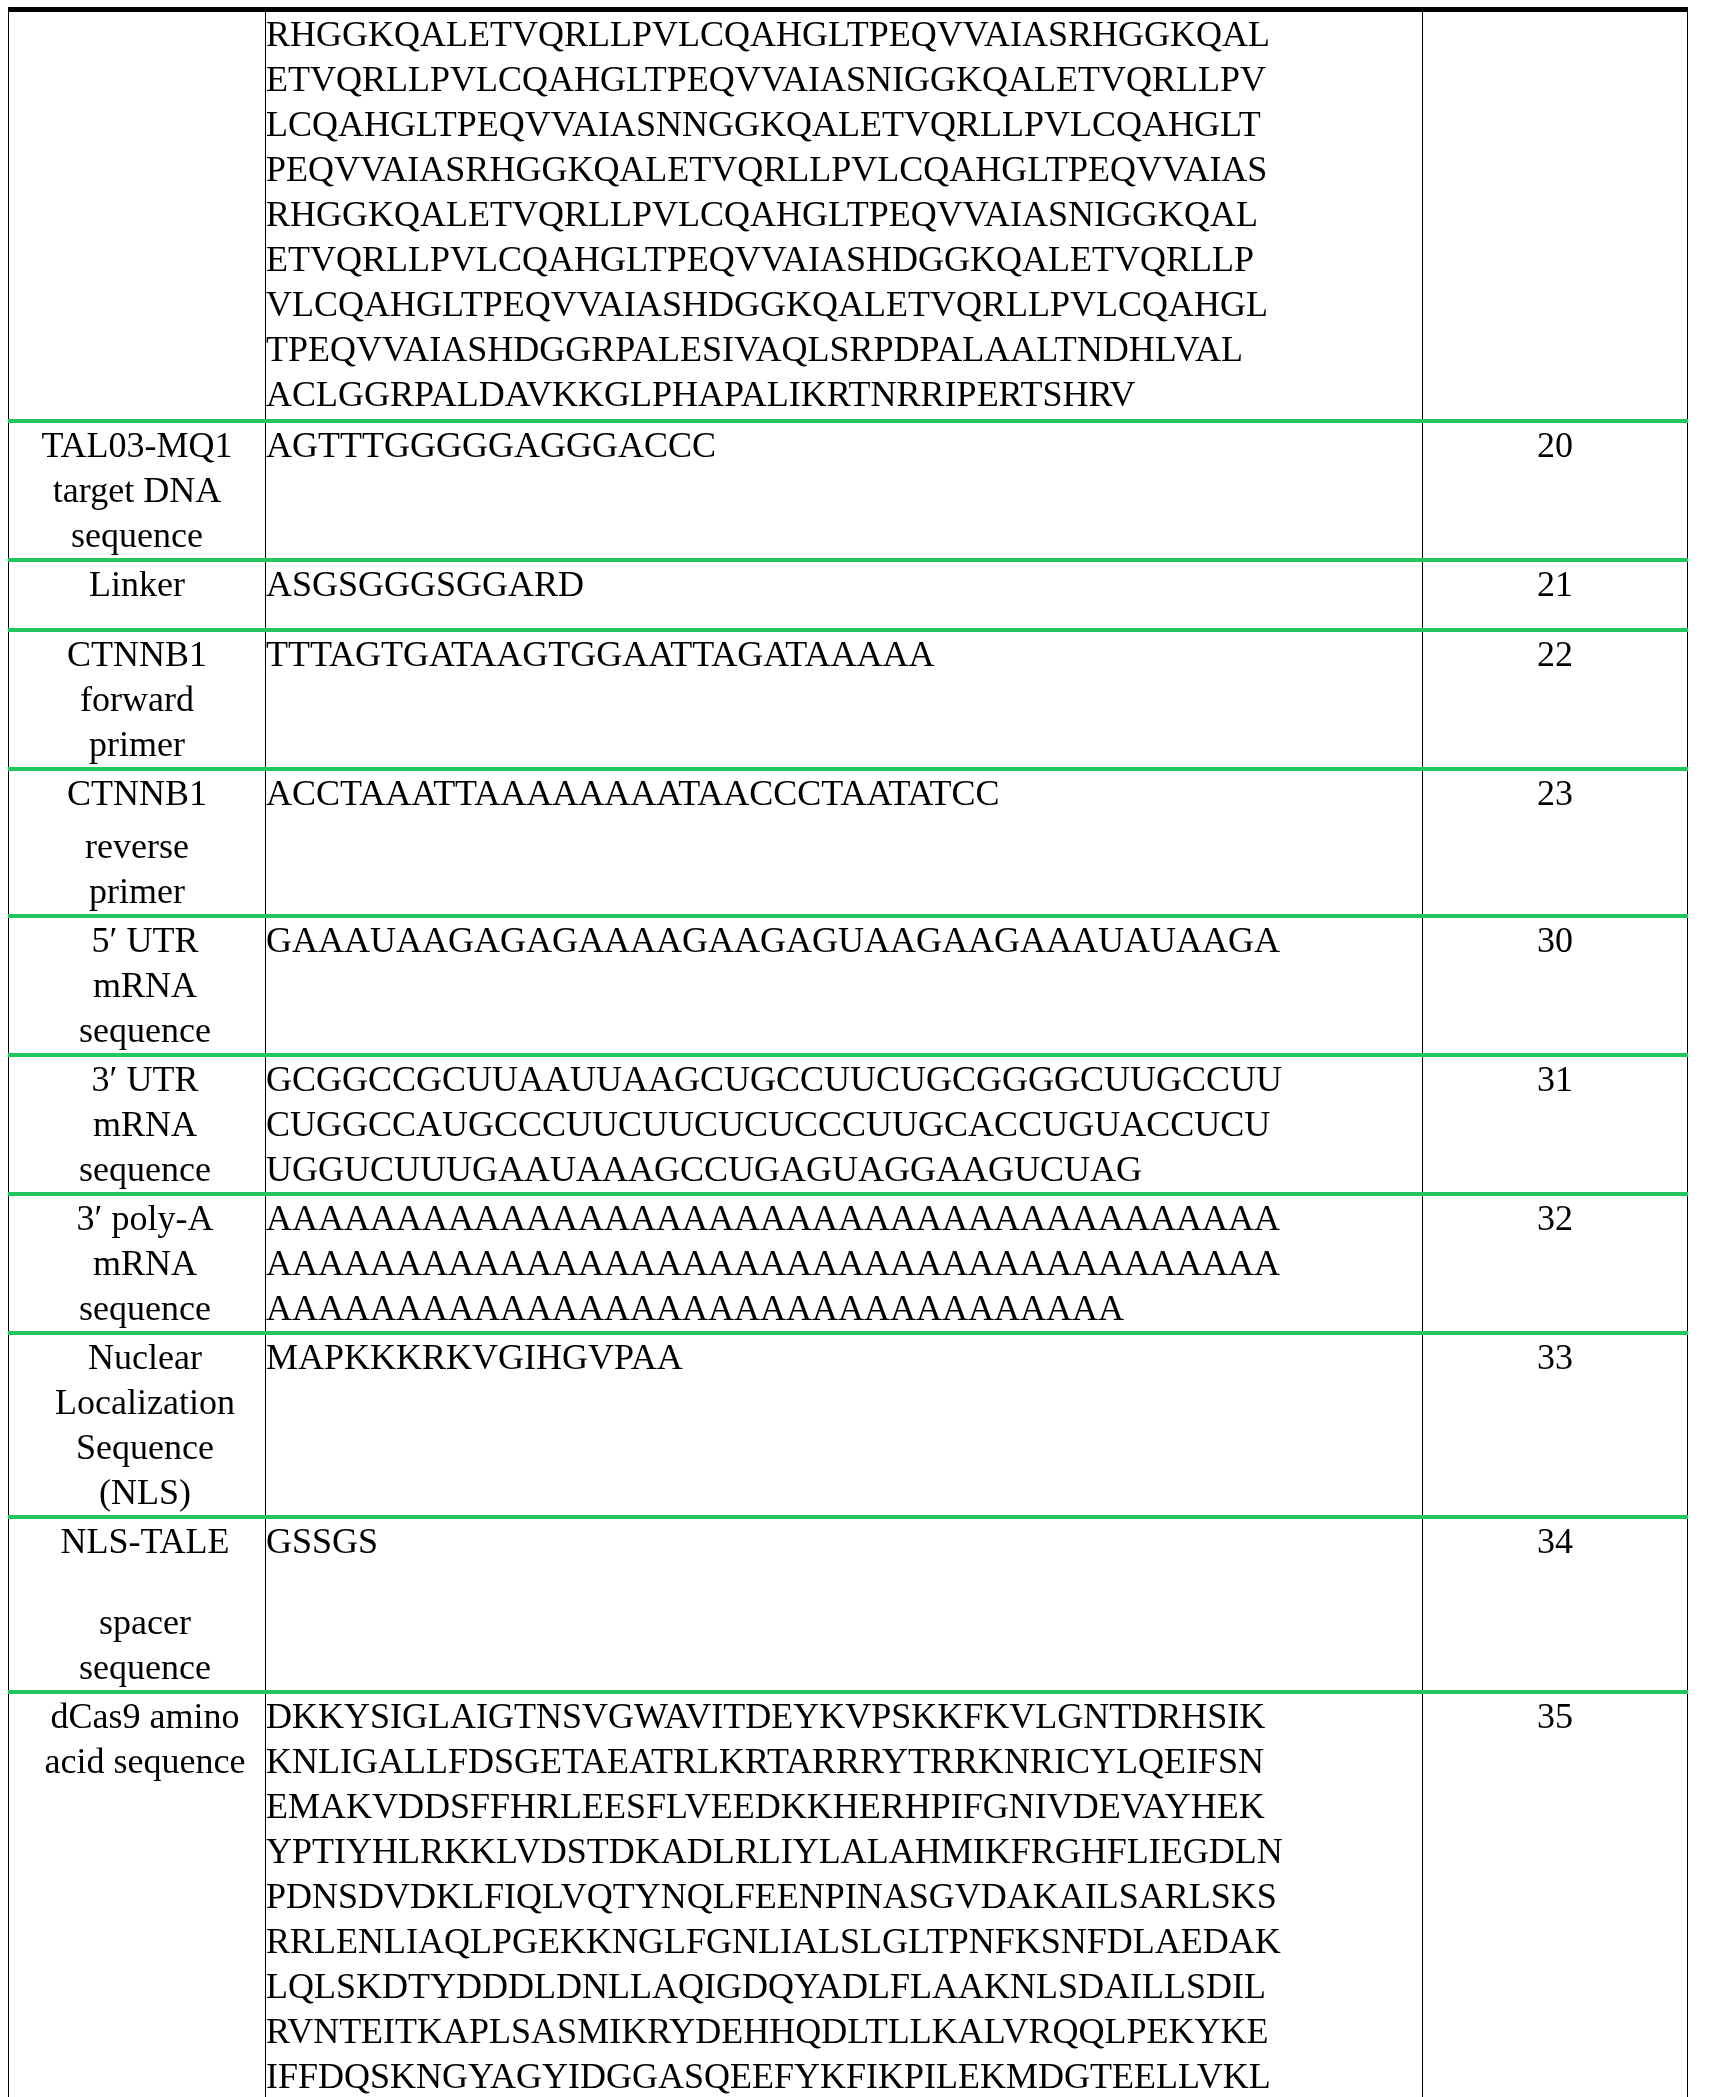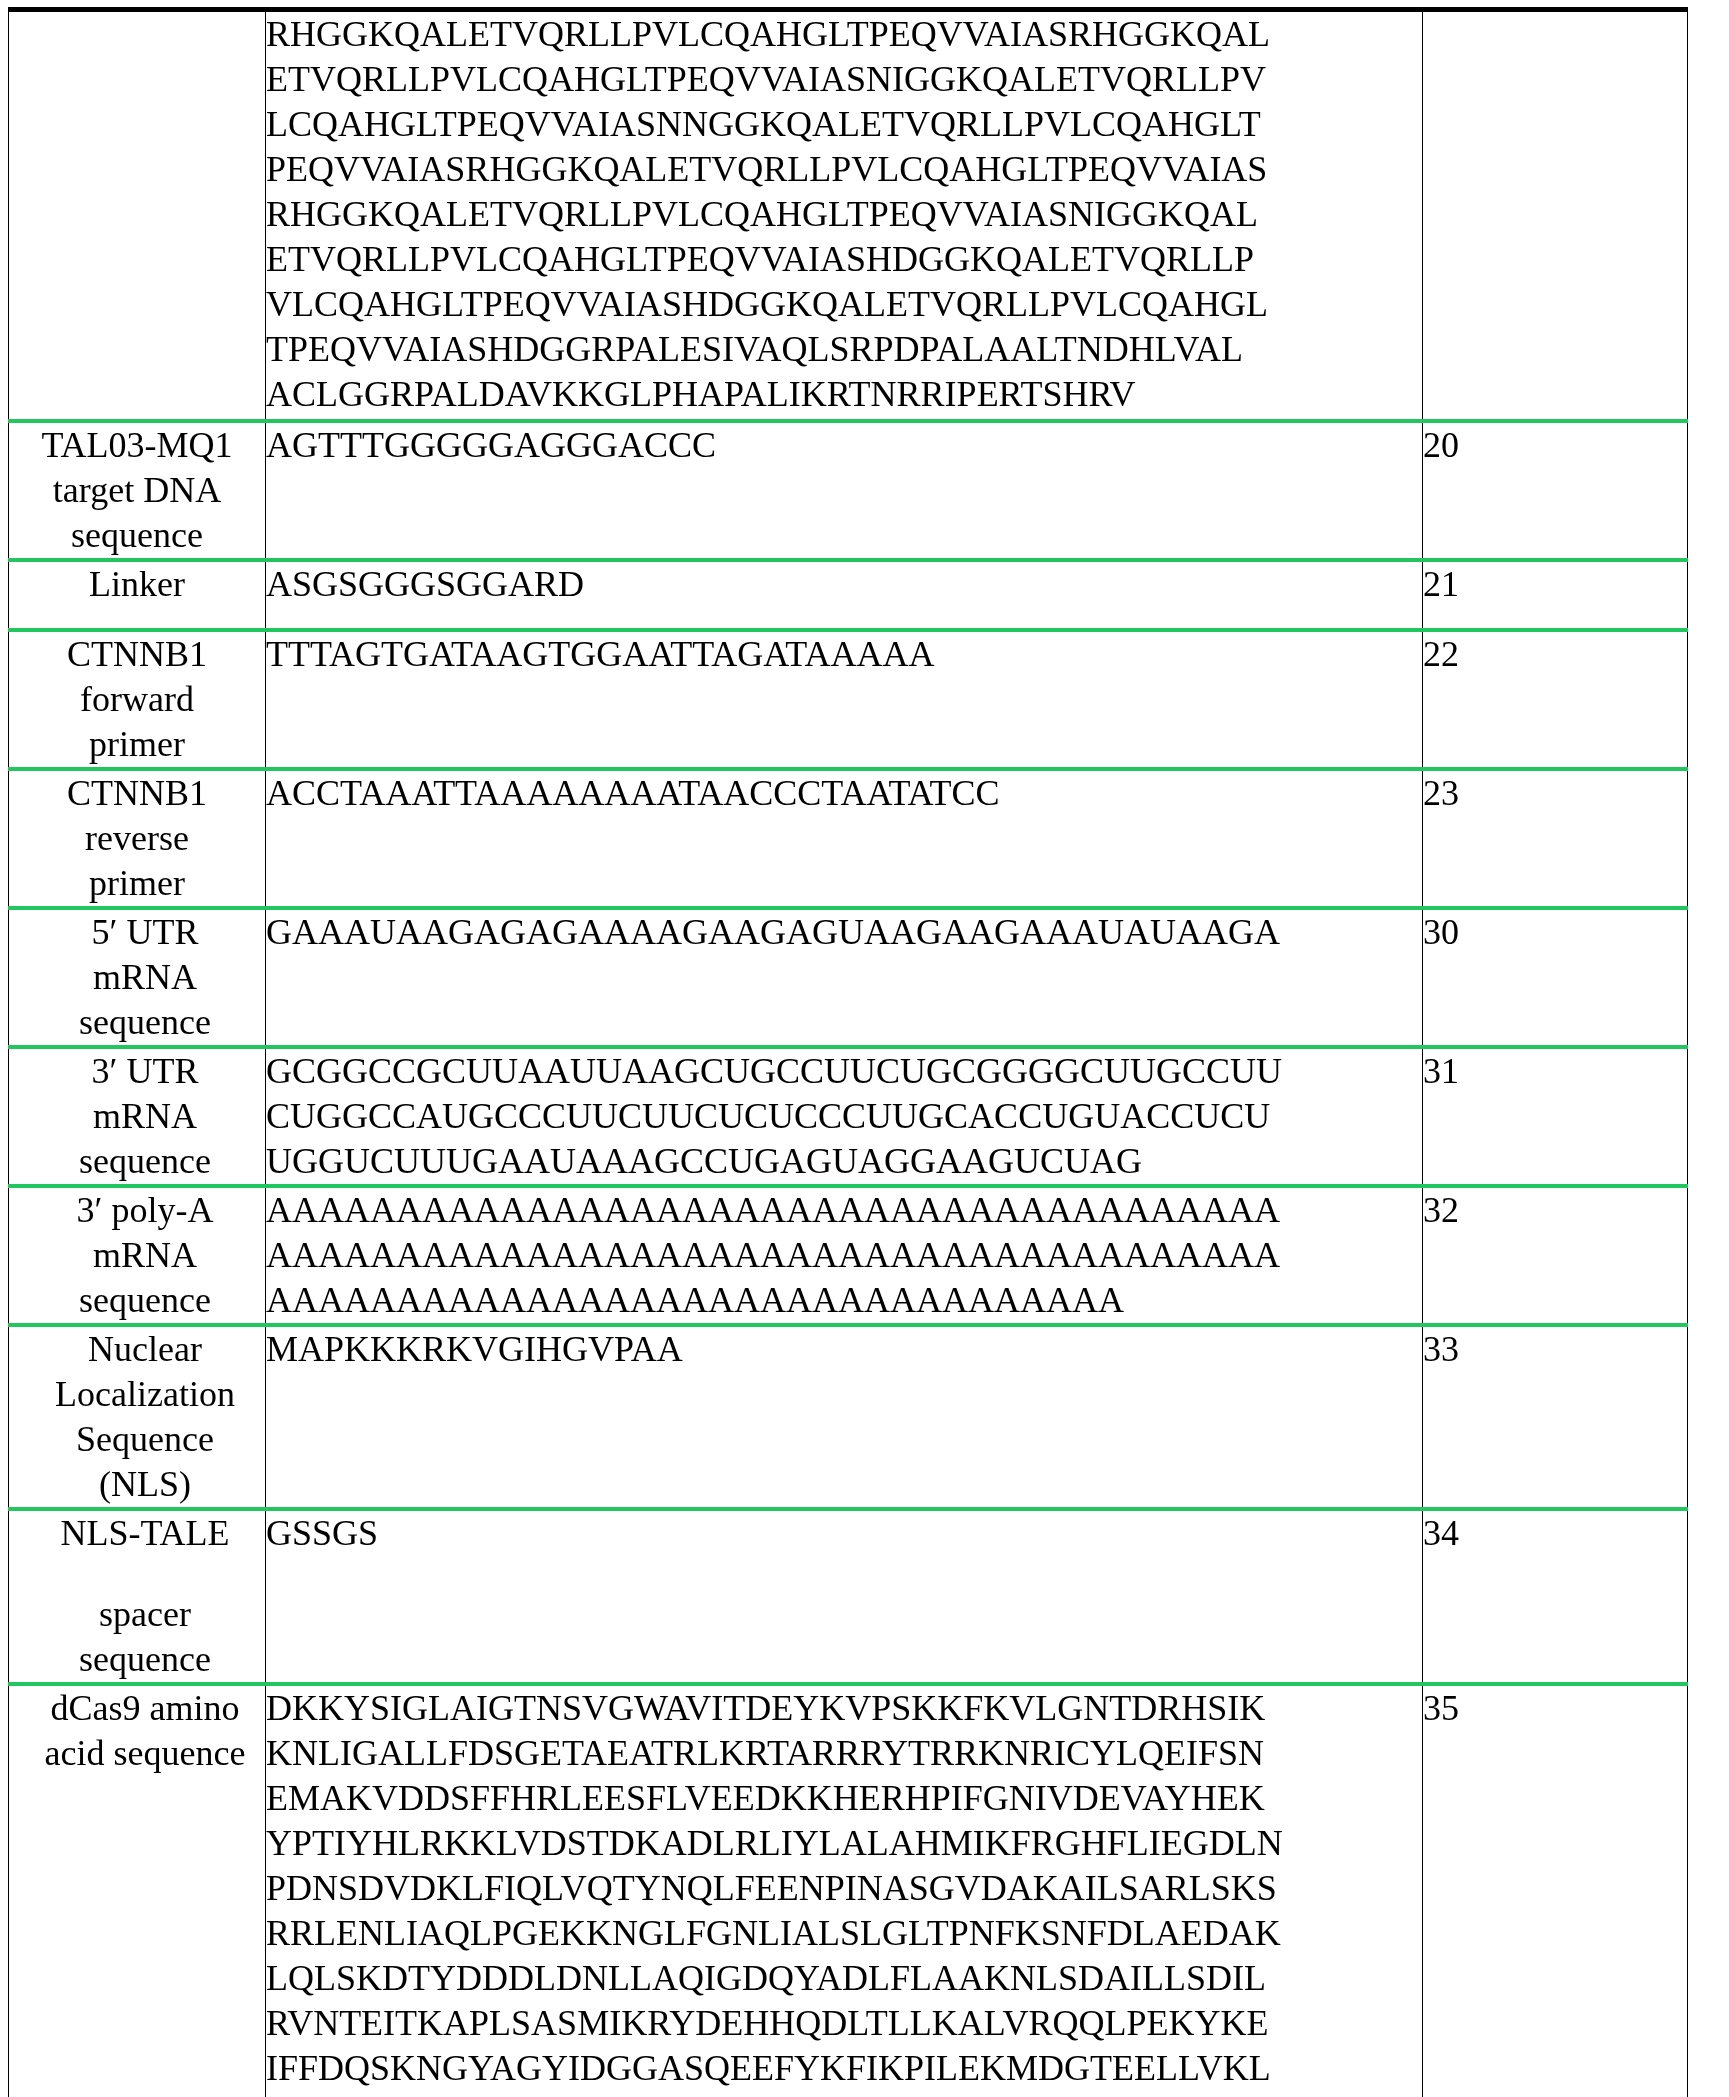--- a/index.html
+++ b/index.html
@@ -10,21 +10,21 @@
   table.seq tr { border-top: 4px solid #22c55e; }
   table.seq tr:first-child { border-top: 5.7px solid #000; padding-left: 8px; }
   table.seq tr:last-child { border-bottom: 5.7px solid #000; }
   col.c1 { width: 257px; }
   col.c2 { width: 1157px; }
   col.c3 { width: 265px; }
   .name { font-size: 36px; line-height: 45px; padding: 4.9px 6.5px 0 6.5px; text-align: center; }
   .name.left { text-align: center; padding-left: 16px; }
   .seqtxt { font-size: 36px; line-height: 45px; padding: 4.9px 8px 0 16px; word-break: break-all; letter-spacing: 0; }
   .seqtxt .ln { display: block; white-space: nowrap; }
-  .num { font-size: 36px; line-height: 45px; padding-top: 4.9px; }
+  .num { font-size: 36px; line-height: 45px; padding-top: 4.9px; text-align: center; }
 </style>
 </head>
 <body>
 
 <table class="seq">
   <colgroup>
       <col class="c1">
       <col class="c2">
       <col class="c3">
     </colgroup>
@@ -71,21 +71,21 @@
           <span style="display: block;">primer</span>
         </td>
     <td class="seqtxt">
           <span class="ln">TTTAGTGATAAGTGGAATTAGATAAAAA</span>
         </td>
     <td class="num">22</td>
   </tr>
       <tr style="height: 137px;">
     <td class="name">
           <span style="display: block;">CTNNB1</span>
-          <span style="display: block;">reverse</span>
+          <span style="display: block; margin-top: 8px;">reverse</span>
           <span style="display: block;">primer</span>
         </td>
     <td class="seqtxt">
           <span class="ln">ACCTAAATTAAAAAAAATAACCCTAATATCC</span>
         </td>
     <td class="num">23</td>
   </tr>
       <tr style="height: 138px;">
     <td class="name left">
           <span style="display: block;">5′ UTR</span>

